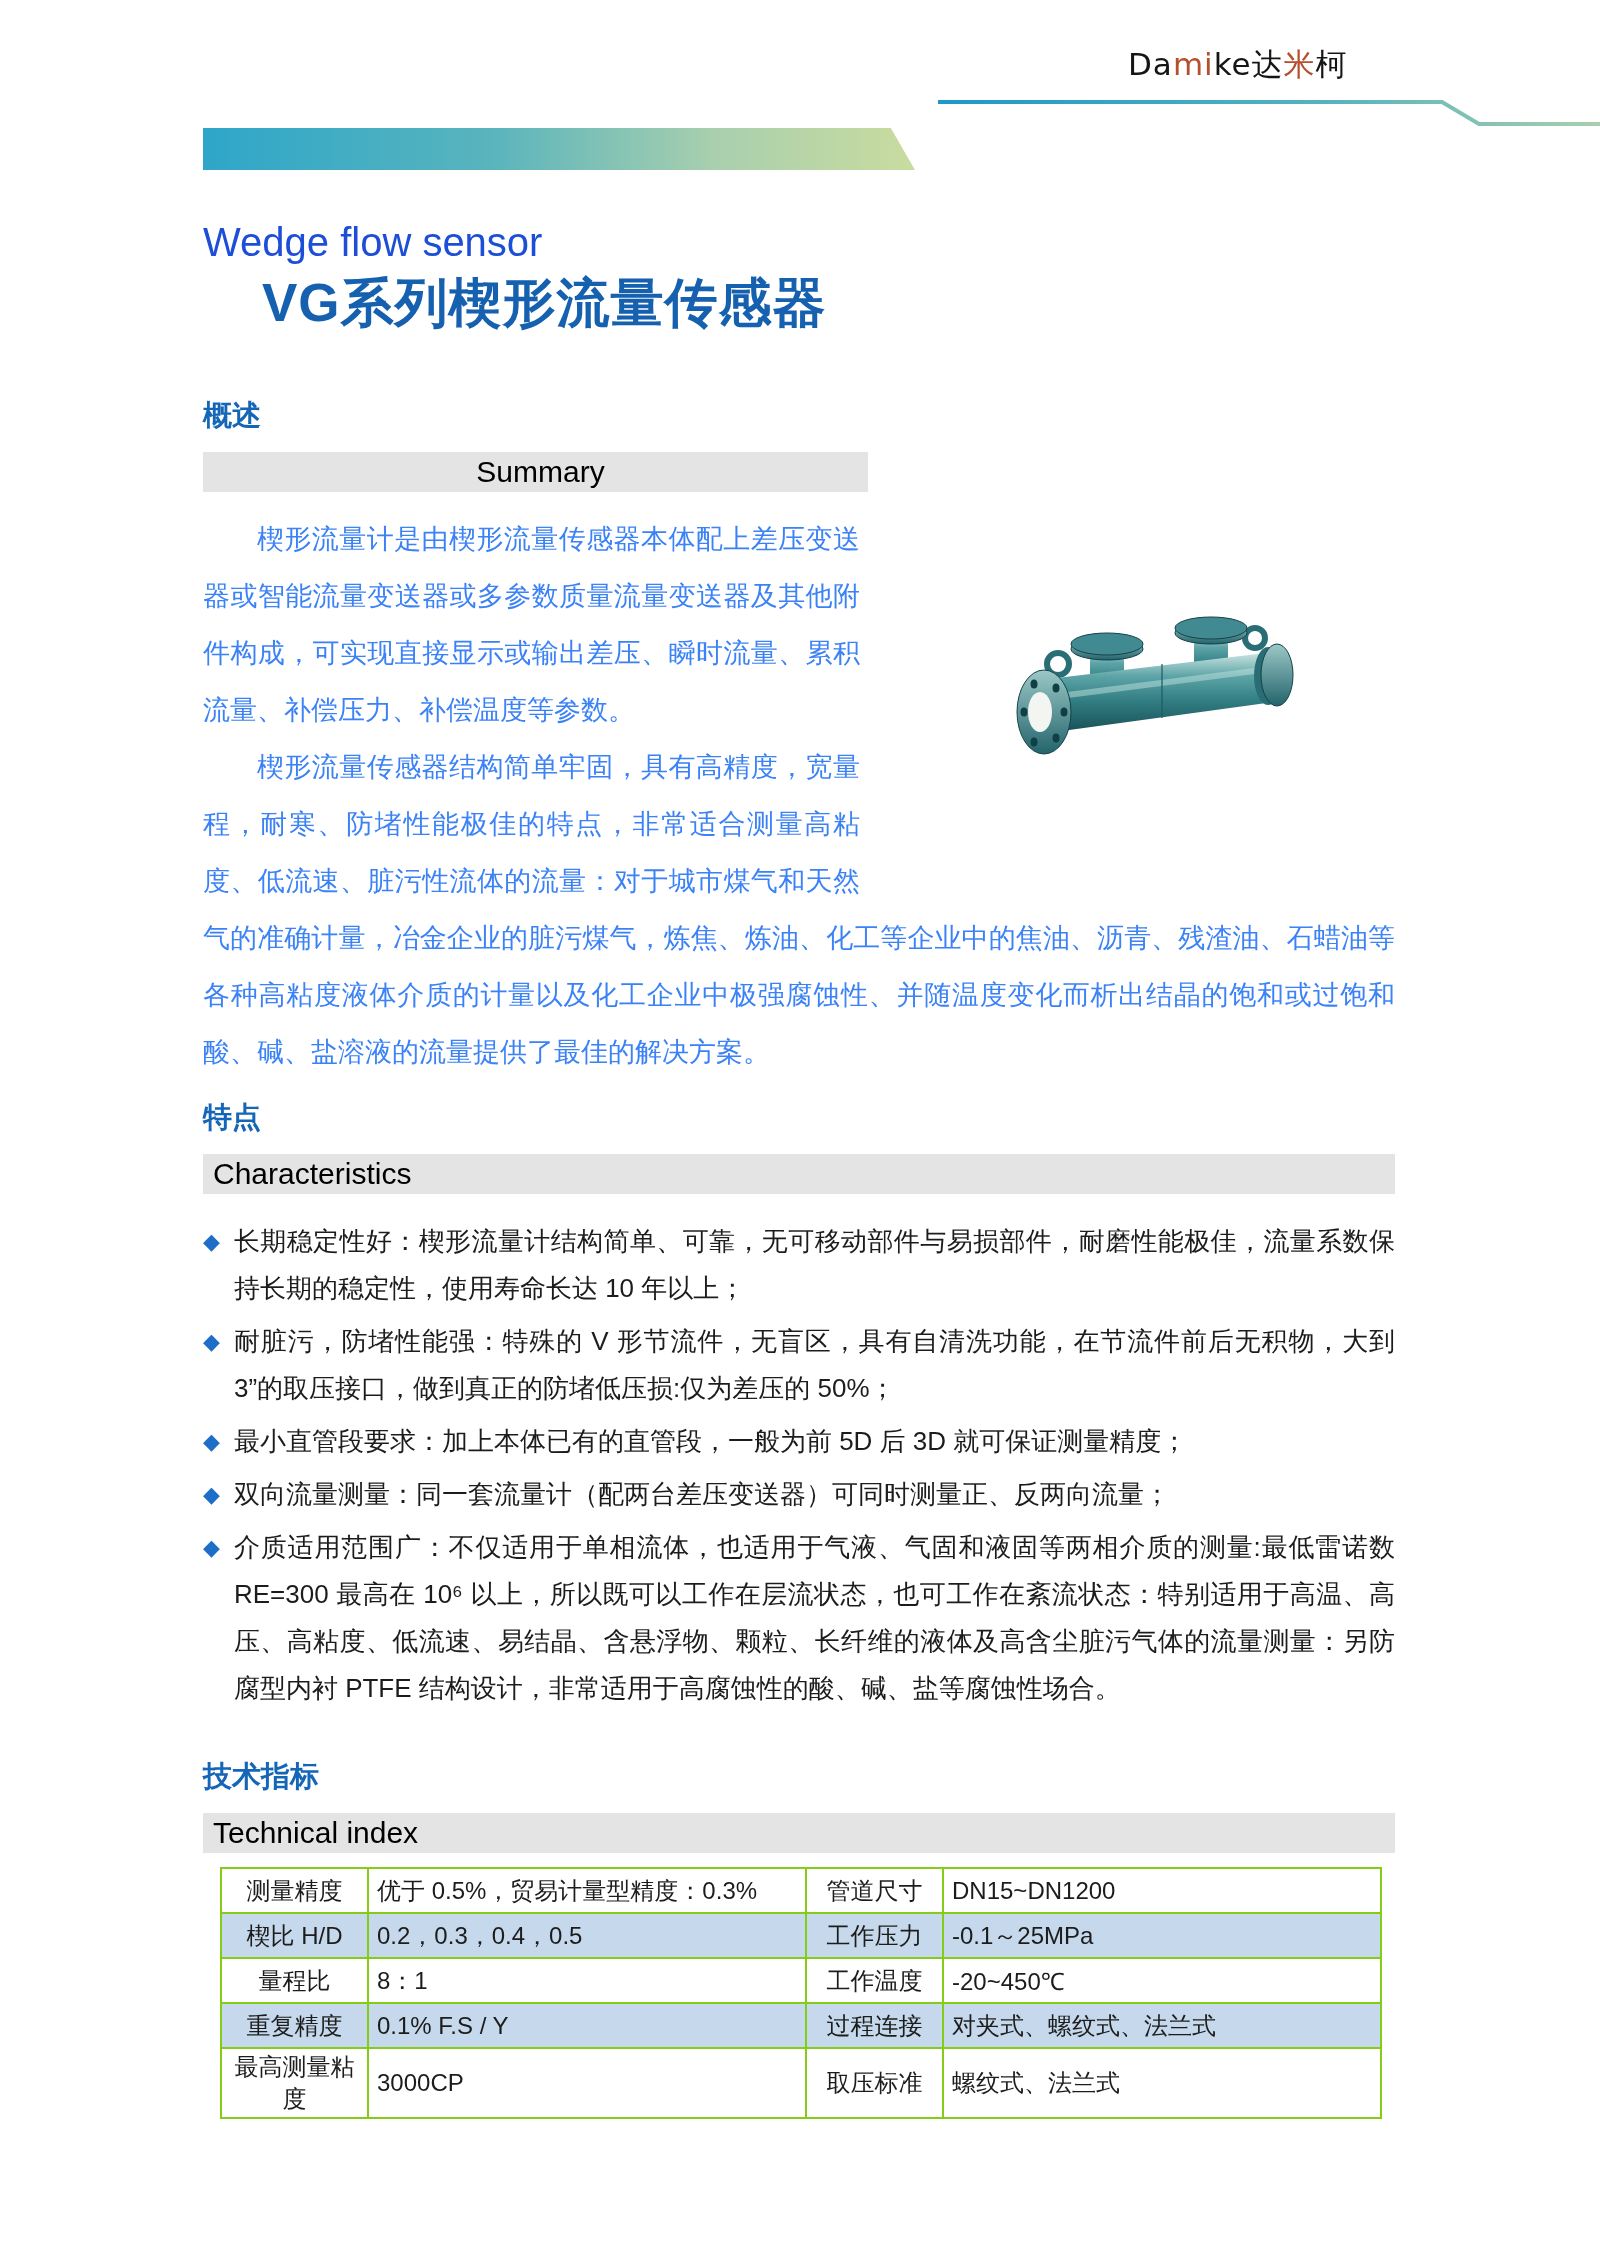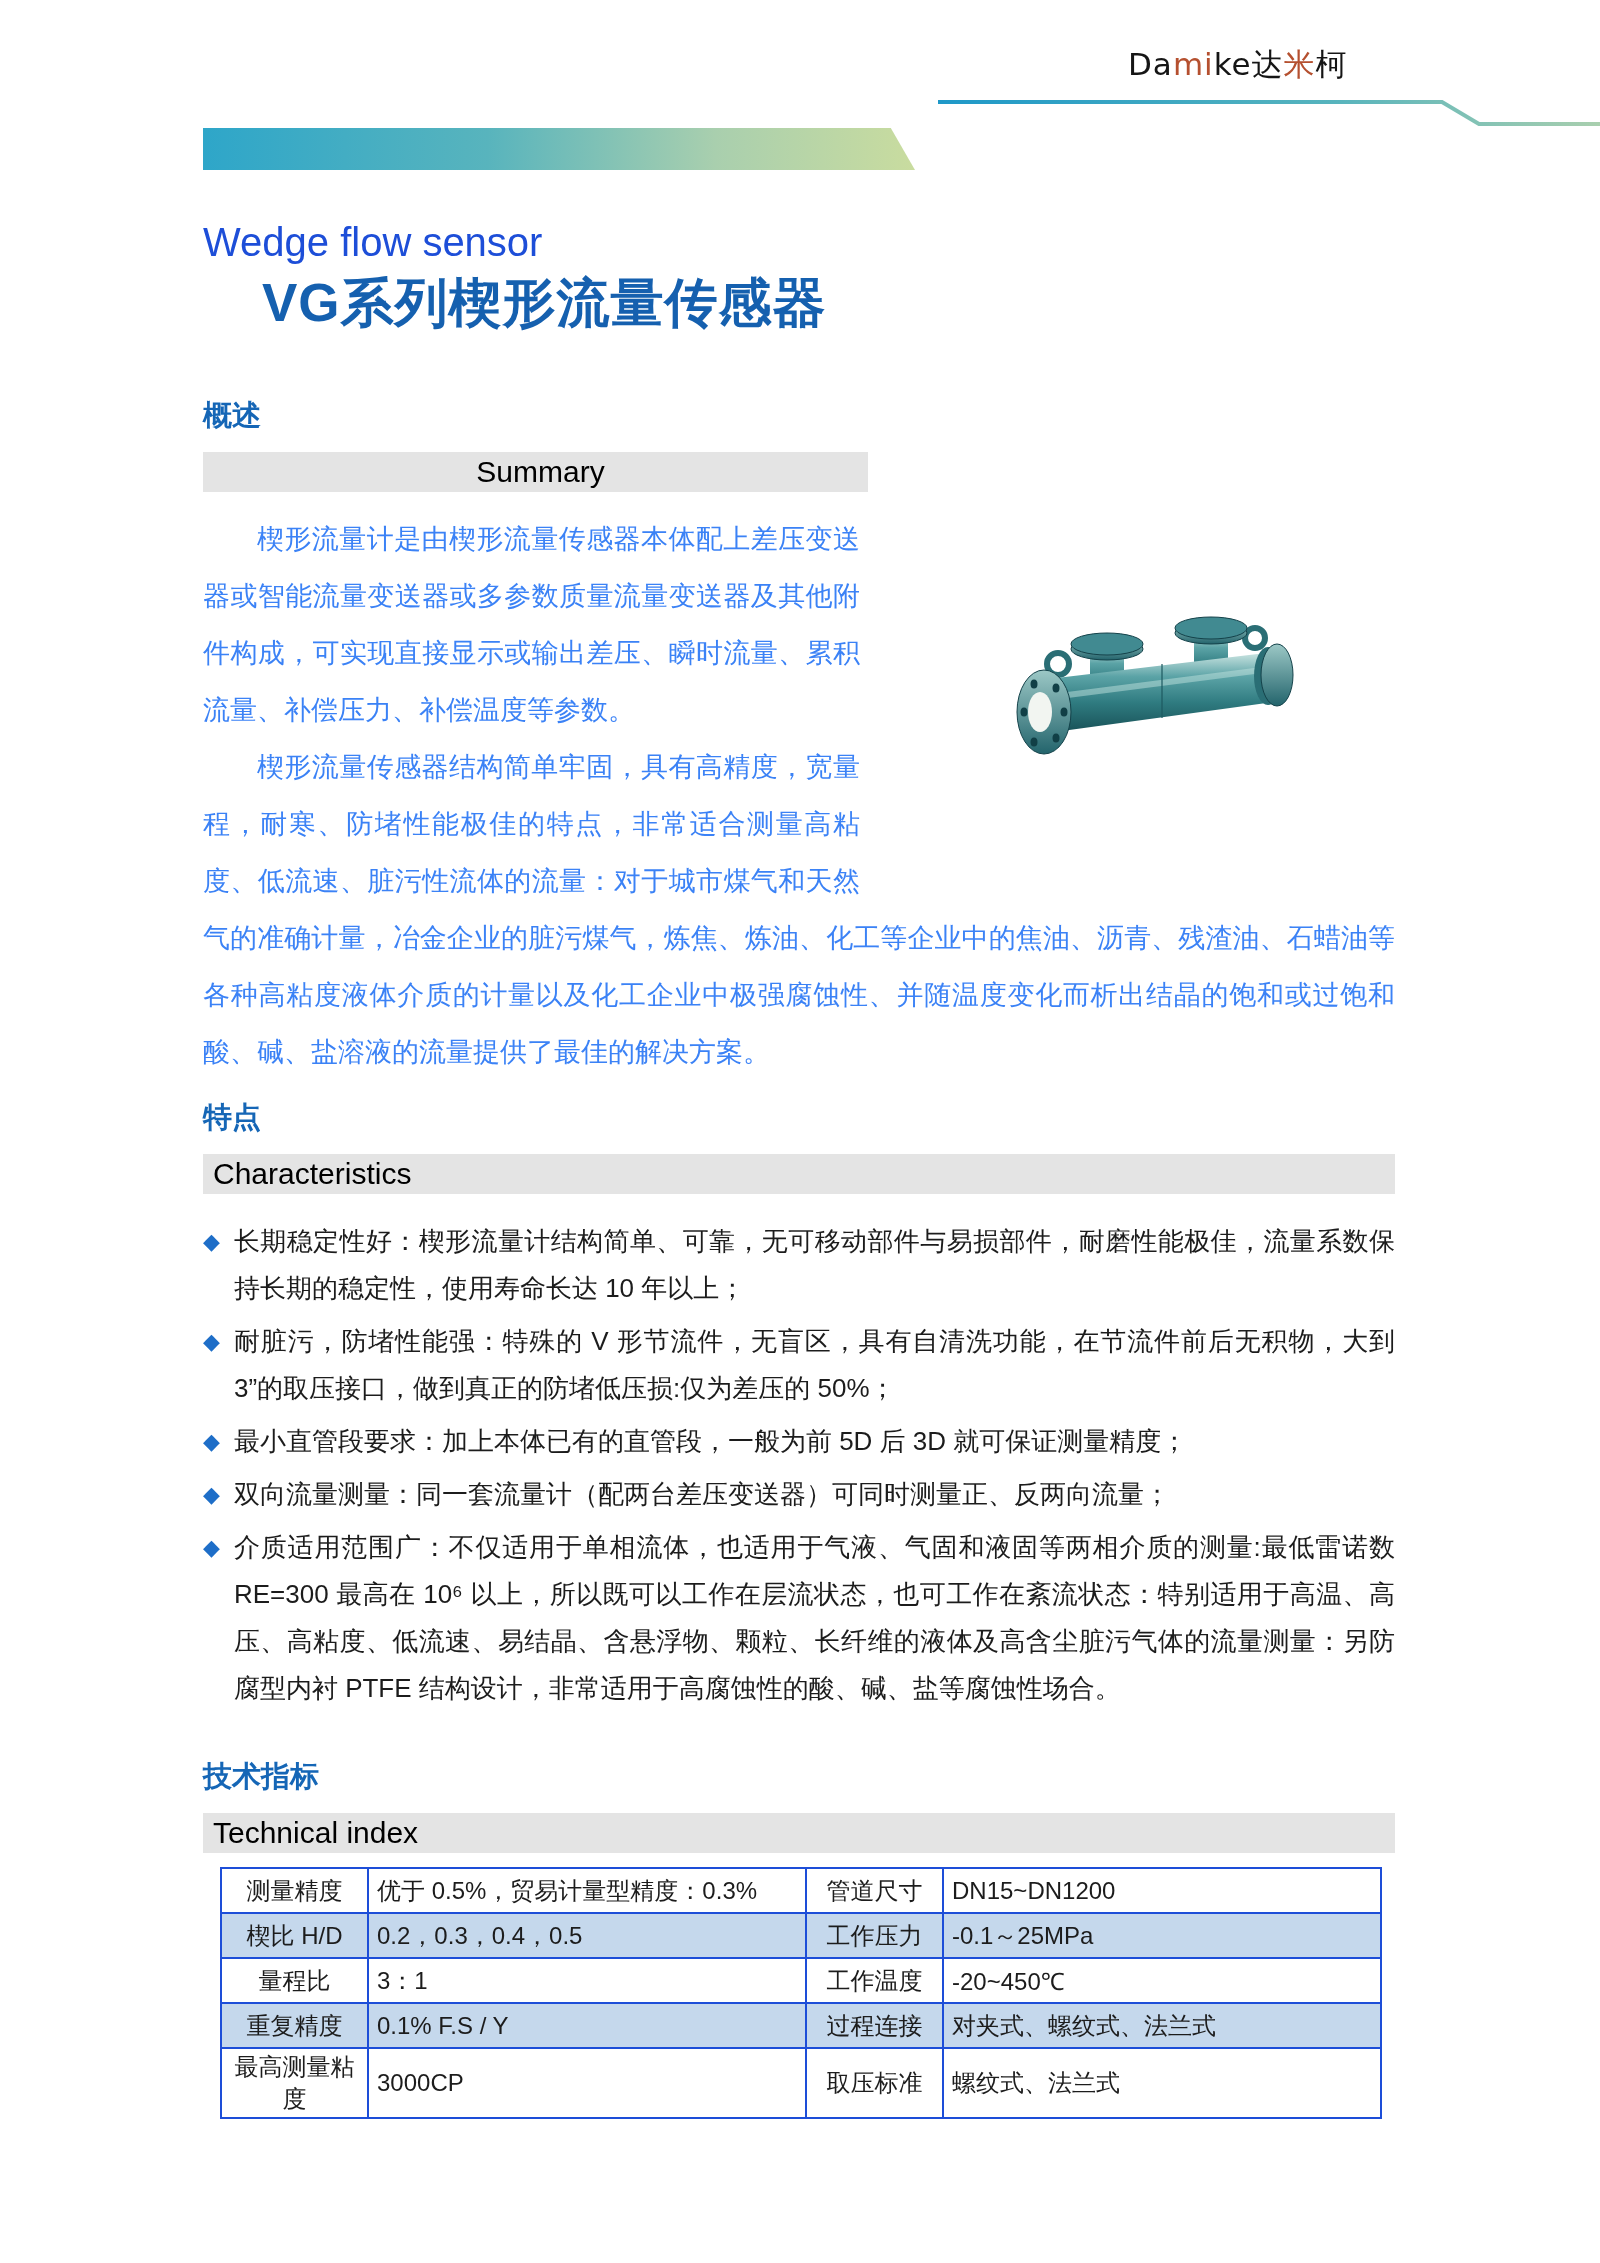--- a/index.html
+++ b/index.html
@@ -66,21 +66,21 @@
   .diamond{color:#1e6ec8;font-size:22px;line-height:47px;flex:0 0 auto;}
   .ftext{flex:1;}
 
   
   .tech-section{top:1736px;margin-top:21px;}
   .tech-table{
     border-collapse:collapse;margin:14px 0 0 17px;width:1159px;
     font-size:24px;table-layout:fixed;
   }
   .tech-table td{
-    border:2px solid #1d4ed8;height:45px;padding:2px 8px;box-sizing:border-box;
+    border:2px solid #84cc16;height:45px;padding:2px 8px;box-sizing:border-box;
   }
   .tech-table tr:nth-child(even){background:#c5d8ec;}
   .tech-table td.lbl{text-align:center;width:147px;}
   .tech-table td.lbl2{text-align:center;width:137px;}
   .tech-table td.val{width:438px;}
 </style>
 </head>
 <body>
 
 <div class="page">
@@ -195,21 +195,21 @@
           <td class="val">DN15~DN1200</td>
         </tr>
         <tr>
           <td class="lbl">楔比 H/D</td>
           <td class="val">0.2，0.3，0.4，0.5</td>
           <td class="lbl2">工作压力</td>
           <td class="val">-0.1～25MPa</td>
         </tr>
         <tr>
           <td class="lbl">量程比</td>
-          <td class="val">3：1</td>
+          <td class="val">8：1</td>
           <td class="lbl2">工作温度</td>
           <td class="val">-20~450℃</td>
         </tr>
         <tr>
           <td class="lbl">重复精度</td>
           <td class="val">0.1% F.S / Y</td>
           <td class="lbl2">过程连接</td>
           <td class="val">对夹式、螺纹式、法兰式</td>
         </tr>
         <tr>

